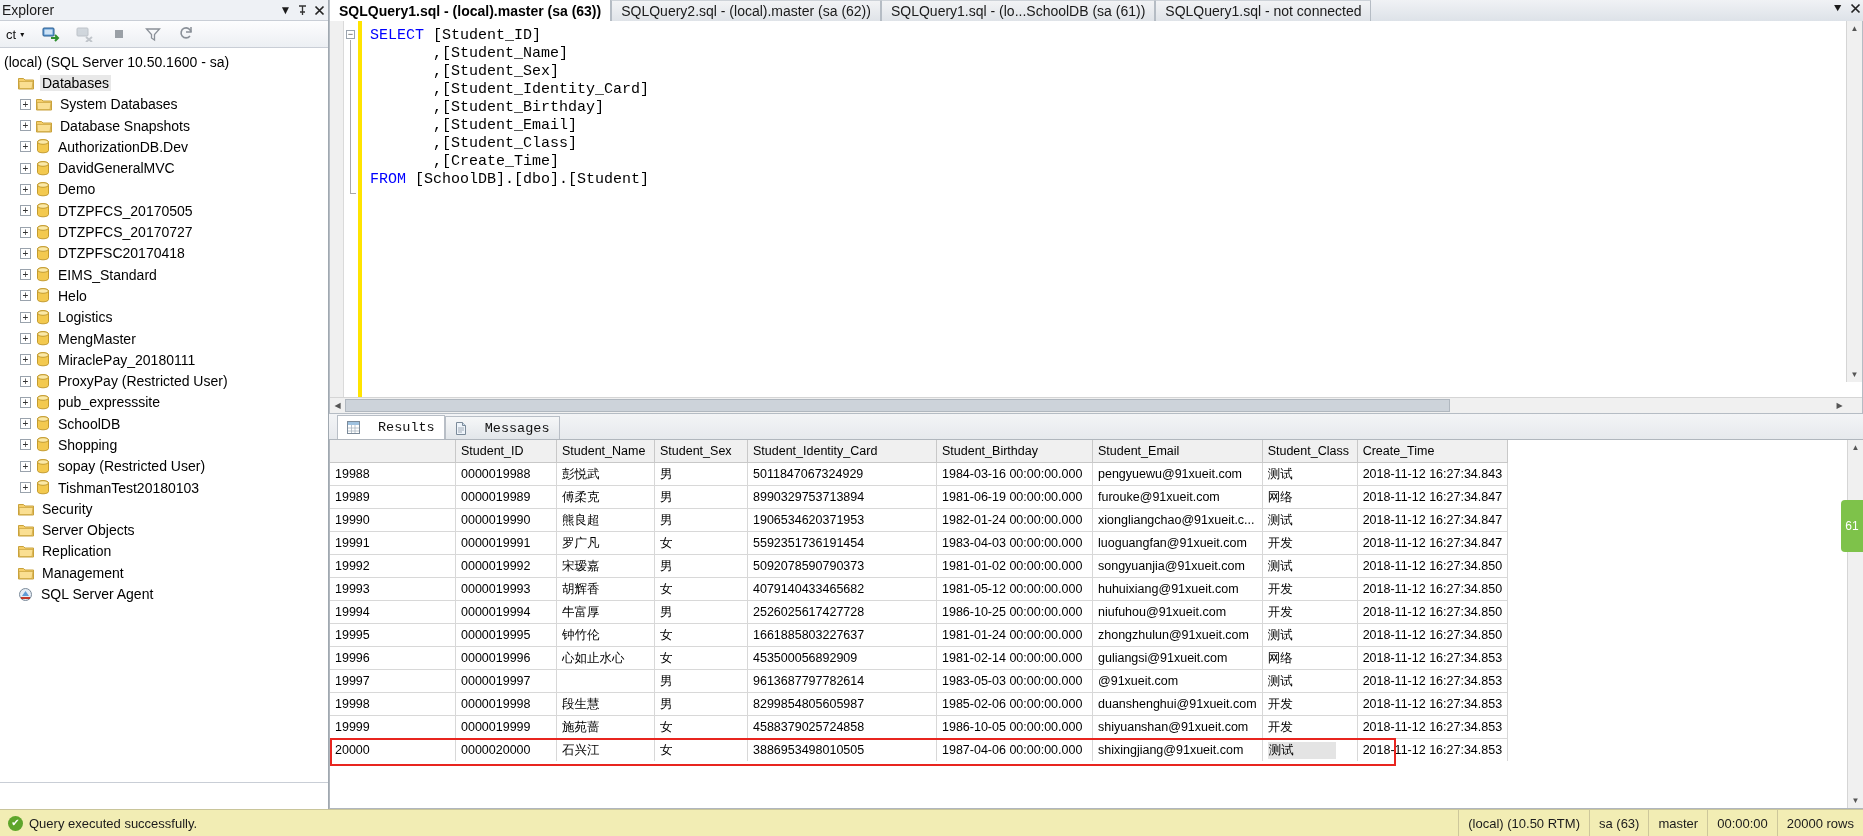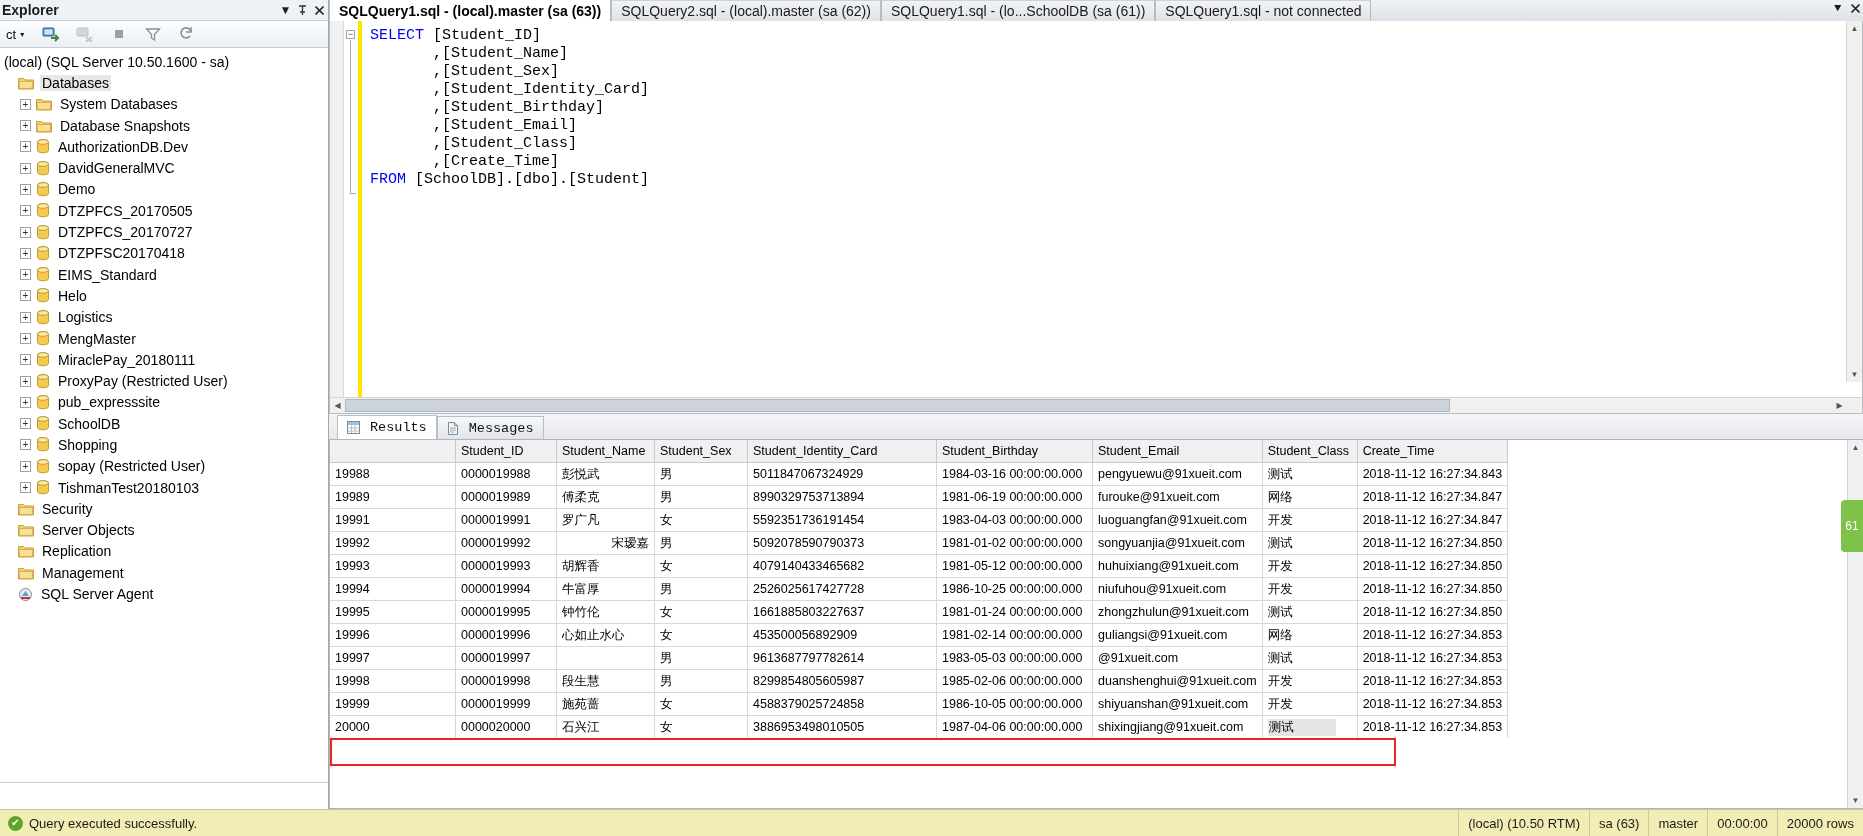--- a/index.html
+++ b/index.html
@@ -10,21 +10,21 @@
     font-size:13px;color:#000;
     -webkit-font-smoothing:antialiased;
   }
   .app{position:relative;width:1863px;height:836px;display:flex;flex-direction:column;}
 
   
   .toprow{display:flex;height:21px;flex:0 0 21px;background:#e9eef3;}
 
   
   .oe-panel{width:328px;flex:0 0 328px;display:flex;flex-direction:column;
-            border-right:1px solid #a0a8b0;background:#f3f5f8;font-weight:bold;}
+            border-right:1px solid #a0a8b0;background:#f3f5f8;}
   .oe-header{height:21px;display:flex;align-items:center;background:#eef1f5;
              border-bottom:1px solid #c9ced6;padding-left:2px;}
   .oe-title{font-size:14px;color:#1b1b1b;flex:1;white-space:nowrap;overflow:hidden;}
   .oe-hbtn{width:17px;height:17px;display:flex;align-items:center;justify-content:center;
            font-size:12px;color:#1b1b1b;cursor:pointer;}
   .oe-toolbar{height:26px;display:flex;align-items:center;gap:13px;padding:0 3px;
               background:linear-gradient(#fdfdfe,#eceff3);border-bottom:1px solid #c9ced6;}
   .connect-btn{display:flex;align-items:center;font-size:13px;color:#111;
                padding:1px 3px;white-space:nowrap;cursor:pointer;}
   .tb-ico{width:21px;height:20px;display:flex;align-items:center;justify-content:center;cursor:pointer;}
@@ -76,21 +76,21 @@
   .sb-track{flex:1;background:#f0f0f0;}
   .editor-scroll-h{height:15px;flex:0 0 15px;background:#f0f0f0;border-top:1px solid #d5d5d5;
                    display:flex;align-items:center;}
   .hs-left,.hs-right{width:15px;height:15px;display:flex;align-items:center;justify-content:center;font-size:8px;color:#555;cursor:pointer;}
   .hs-thumb{height:13px;background:#cdd3da;border:1px solid #b0b7bf;box-sizing:border-box;cursor:pointer;}
 
   
   .results{flex:1;display:flex;flex-direction:column;min-height:0;background:#f0f0f0;}
   .rtabs{height:25px;flex:0 0 25px;display:flex;align-items:flex-end;padding-left:8px;gap:0px;
          background:linear-gradient(#f3f4f6,#e6e9ed);}
-  .rtab{height:22px;display:flex;align-items:center;gap:10px;padding:0 9px;font-size:13.5px;
+  .rtab{height:22px;display:flex;align-items:center;gap:18px;padding:0 9px;font-size:13.5px;
         font-family:"Liberation Mono","DejaVu Sans Mono",monospace;
         color:#111;cursor:pointer;border:1px solid #b8bec6;border-bottom:none;
         background:linear-gradient(#f6f7f8,#e2e6ea);}
   .rtab.active{background:#ffffff;height:23px;}
 
   .grid-wrap{flex:1;display:flex;min-height:0;background:#fff;border:1px solid #b0b6bd;border-right:none;position:relative;}
   .grid{flex:1;overflow:hidden;position:relative;}
   table.g{border-collapse:collapse;table-layout:fixed;font-size:12.5px;}
   table.g th{background:#f0f0f0;border-right:1px solid #c8c8c8;border-bottom:1px solid #c8c8c8;
              font-weight:normal;text-align:left;padding:2px 5px;height:18px;color:#000;white-space:nowrap;overflow:hidden;}
@@ -572,34 +572,45 @@
                     <td style="width: 90px;">0000019989</td>
                     <td style="width: 87px;">傅柔克</td>
                     <td style="width: 82px;">男</td>
                     <td style="width: 178px;">8990329753713894</td>
                     <td style="width: 145px;">1981-06-19 00:00:00.000</td>
                     <td style="width: 152px;">furouke@91xueit.com</td>
                     <td style="width: 84px;">网络</td>
                     <td style="width: 127px;">2018-11-12 16:27:34.847</td>
                   </tr>
                   <tr>
+                    <td class="rowhdr" style="width: 115px;">19990</td>
+                    <td style="width: 90px;">0000019990</td>
+                    <td style="width: 87px;">熊良超</td>
+                    <td style="width: 82px;">男</td>
+                    <td style="width: 178px;">1906534620371953</td>
+                    <td style="width: 145px;">1982-01-24 00:00:00.000</td>
+                    <td style="width: 152px;">xiongliangchao@91xueit.c...</td>
+                    <td style="width: 84px;">测试</td>
+                    <td style="width: 127px;">2018-11-12 16:27:34.847</td>
+                  </tr>
+                  <tr>
                     <td class="rowhdr" style="width: 115px;">19991</td>
                     <td style="width: 90px;">0000019991</td>
                     <td style="width: 87px;">罗广凡</td>
                     <td style="width: 82px;">女</td>
                     <td style="width: 178px;">5592351736191454</td>
                     <td style="width: 145px;">1983-04-03 00:00:00.000</td>
                     <td style="width: 152px;">luoguangfan@91xueit.com</td>
                     <td style="width: 84px;">开发</td>
                     <td style="width: 127px;">2018-11-12 16:27:34.847</td>
                   </tr>
                   <tr>
                     <td class="rowhdr" style="width: 115px;">19992</td>
                     <td style="width: 90px;">0000019992</td>
-                    <td style="width: 87px; text-align: right;">宋瑷嘉</td>
+                    <td style="width: 87px;">宋瑷嘉</td>
                     <td style="width: 82px;">男</td>
                     <td style="width: 178px;">5092078590790373</td>
                     <td style="width: 145px;">1981-01-02 00:00:00.000</td>
                     <td style="width: 152px;">songyuanjia@91xueit.com</td>
                     <td style="width: 84px;">测试</td>
                     <td style="width: 127px;">2018-11-12 16:27:34.850</td>
                   </tr>
                   <tr>
                     <td class="rowhdr" style="width: 115px;">19993</td>
                     <td style="width: 90px;">0000019993</td>

